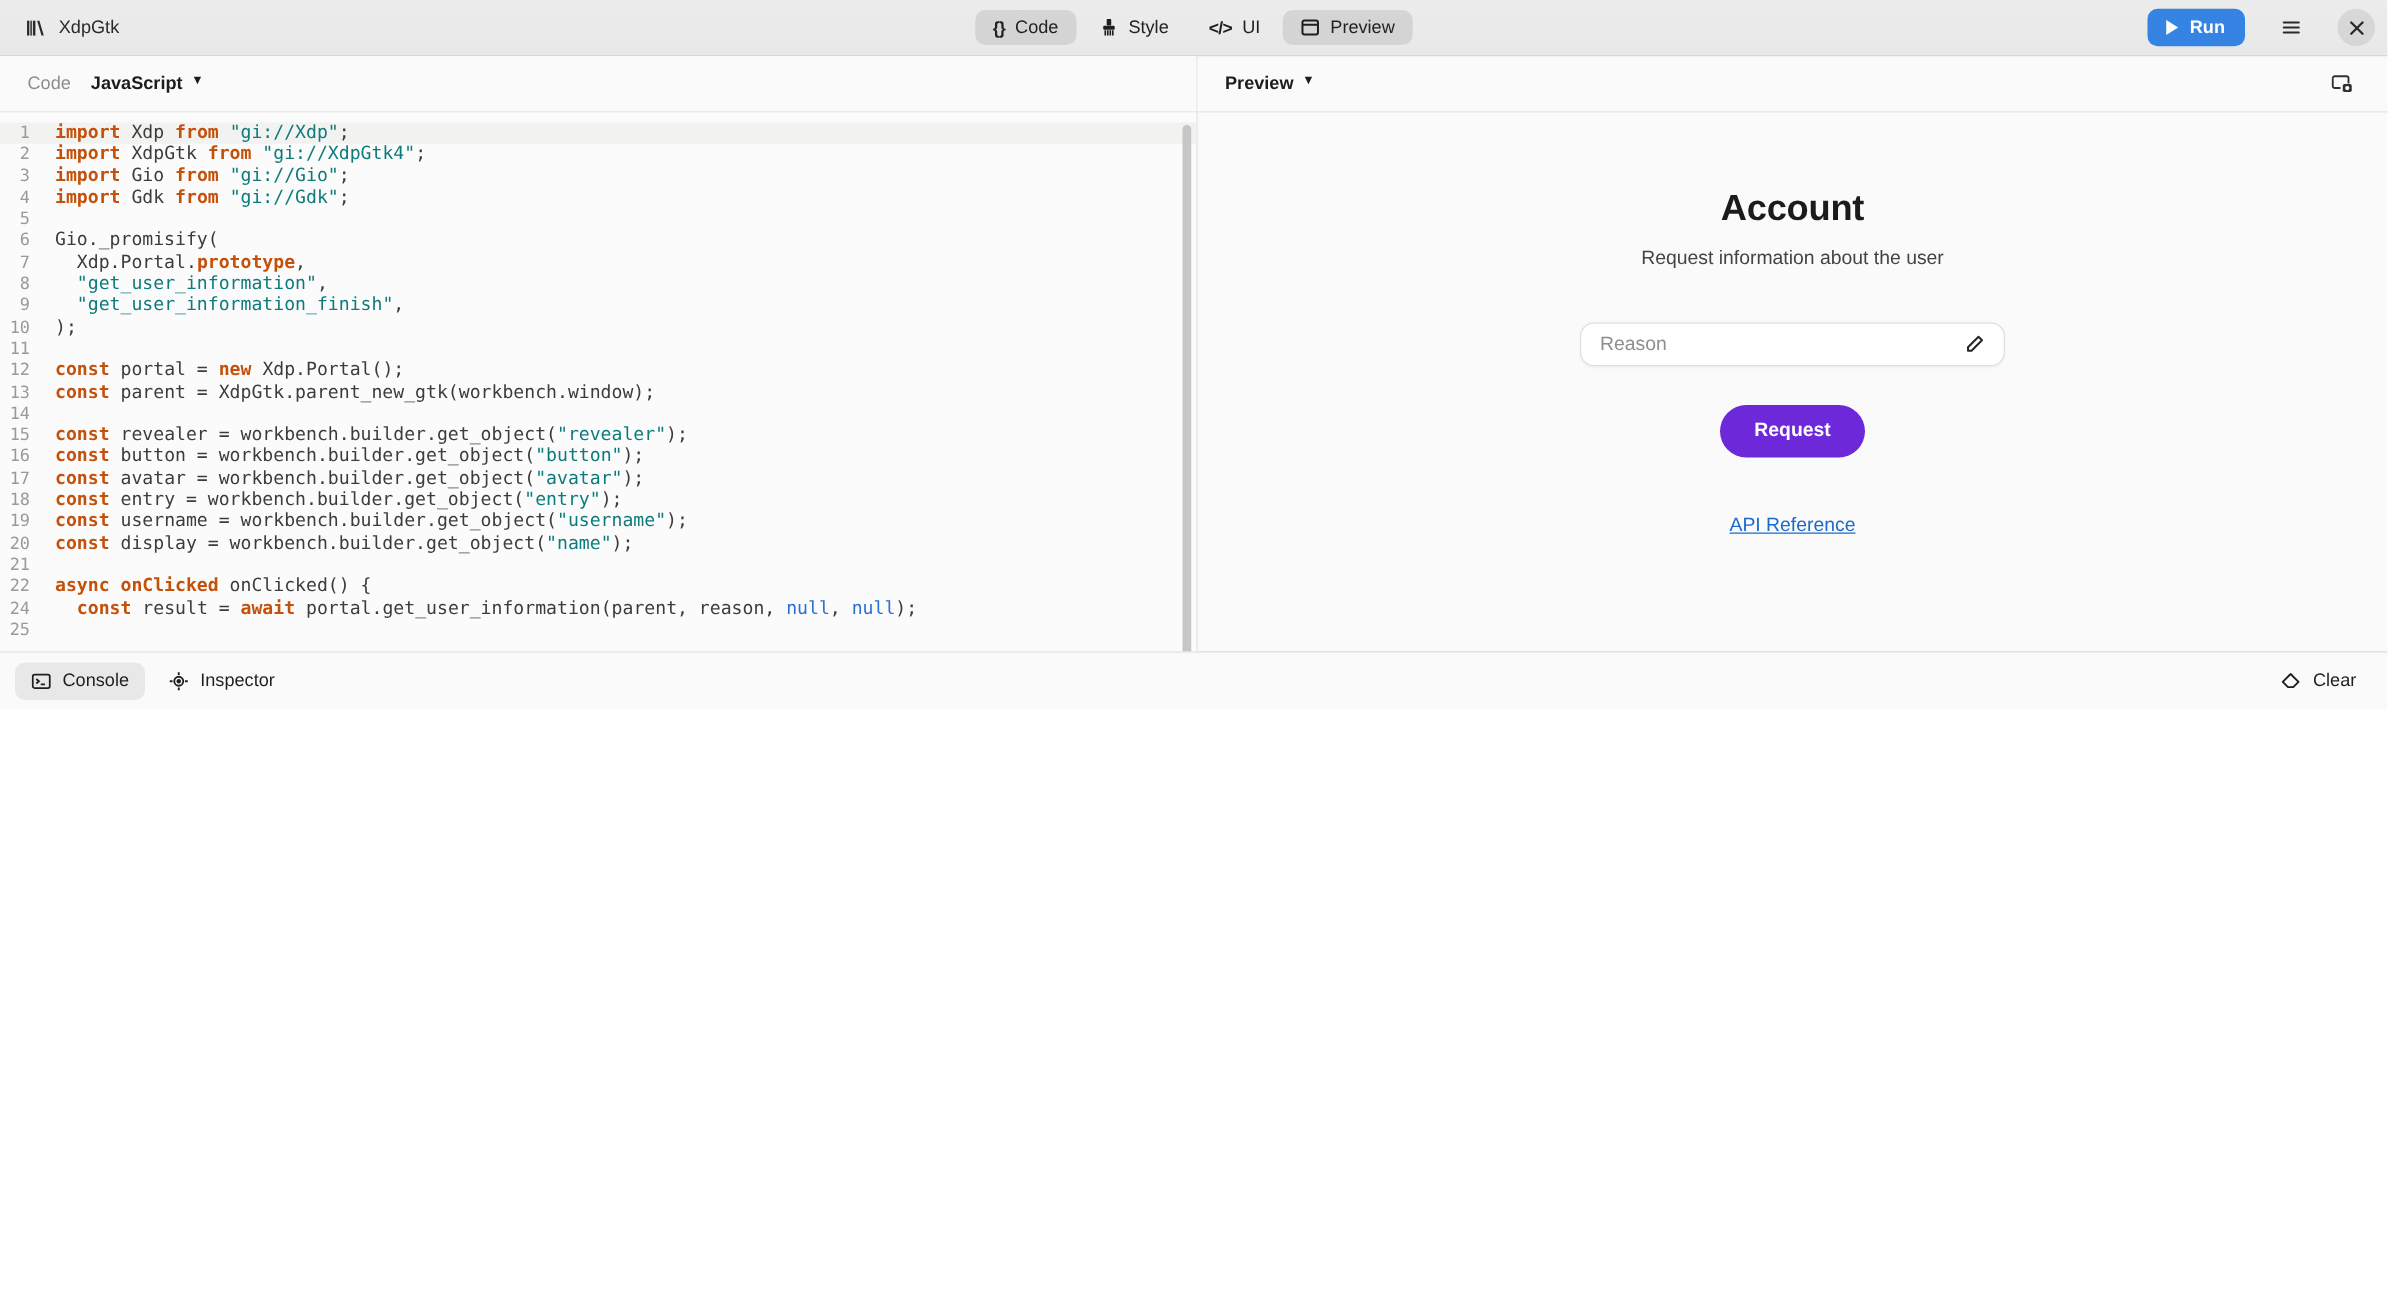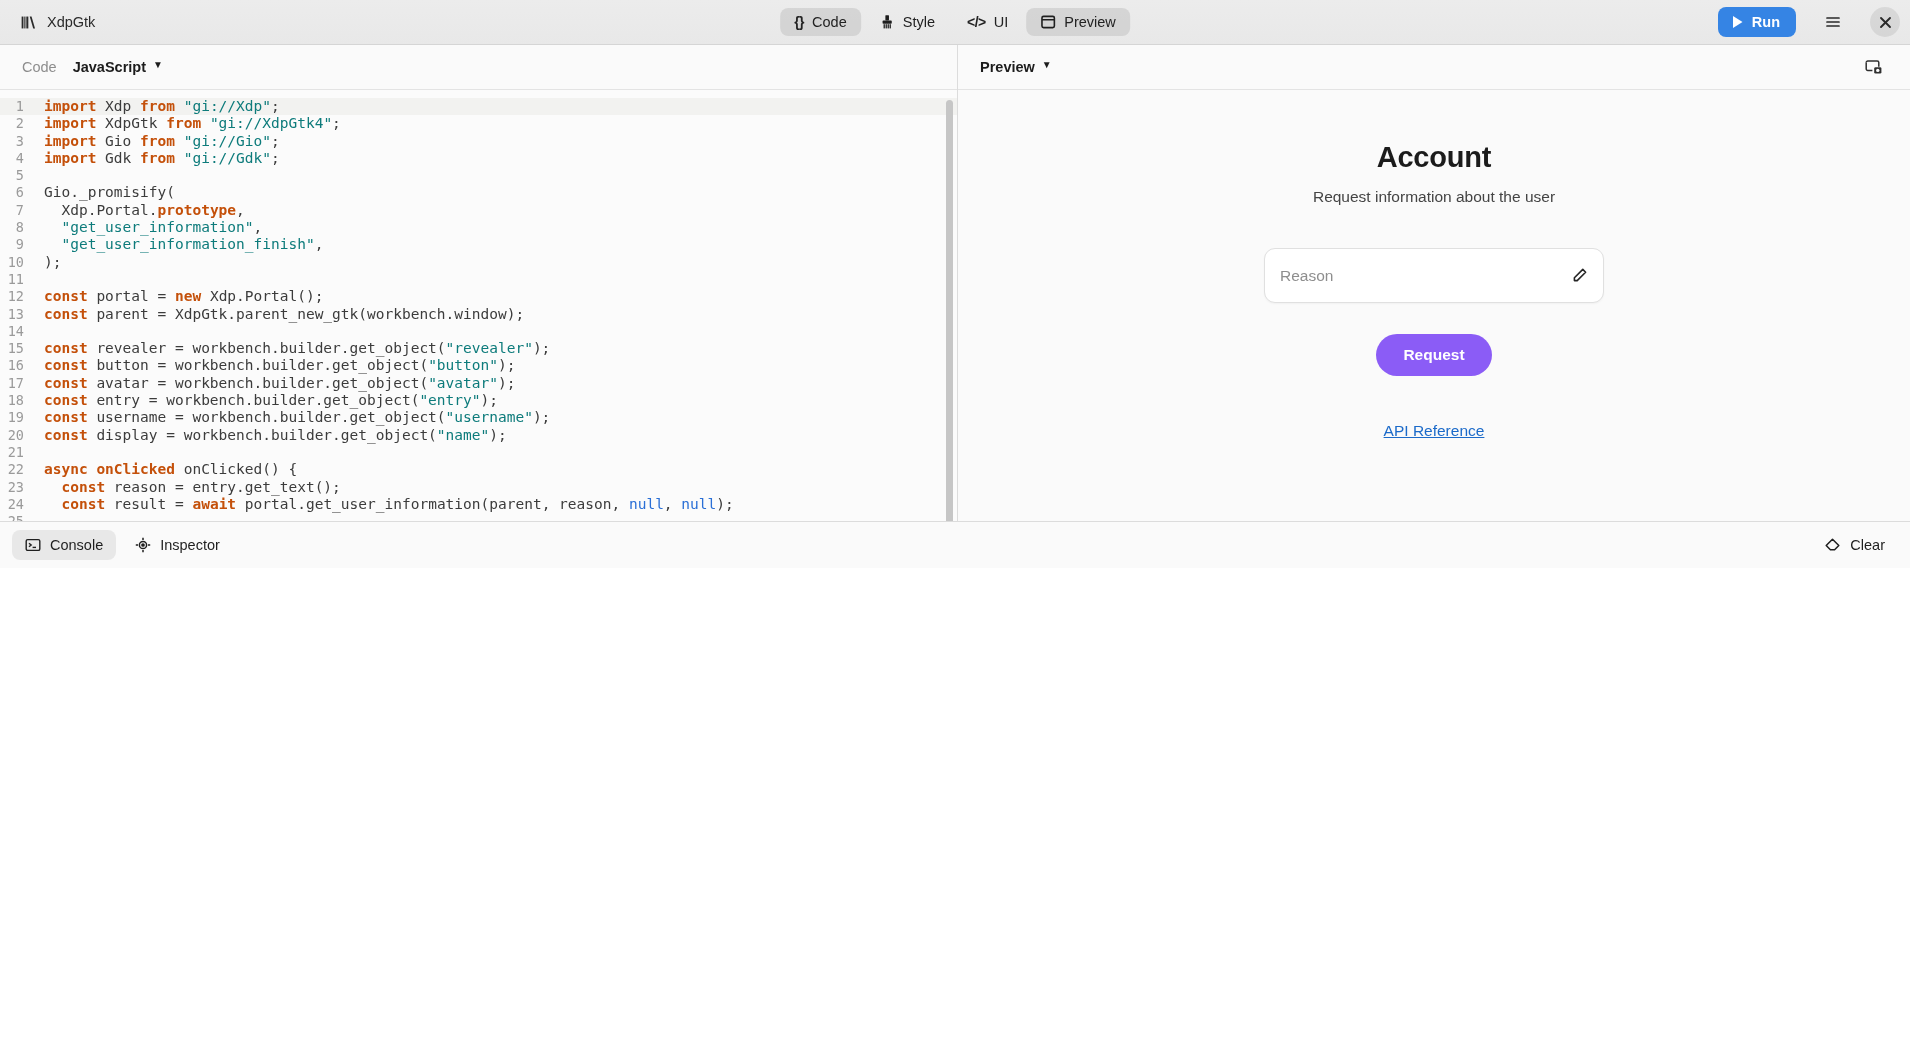--- a/index.html
+++ b/index.html
@@ -128,34 +128,34 @@
   }
   .pv-title {
     font-size: 29px; font-weight: 700; color: #1b1b1b;
     letter-spacing: -.2px;
   }
   .pv-sub {
     font-size: 15.5px; color: #444; margin-top: 14px;
   }
   .pv-entry {
     margin-top: 42px;
-    width: 340px; height: 55px;
+    width: 340px; height: 35px;
     background: #ffffff;
     border: 1px solid #e0e0e0;
     border-radius: 11px;
     display: flex; align-items: center;
     padding: 0 15px;
     box-shadow: 0 1px 2px rgba(0,0,0,.04);
   }
   .pv-entry .ph {
     flex: 1; color: #8e8e8e; font-size: 15.5px;
   }
   .pv-request {
     margin-top: 31px;
-    background: #8b5cf6; color: #fff;
+    background: #6d28d9; color: #fff;
     font-size: 15.5px; font-weight: 700;
     border-radius: 22px;
     padding: 12px 27px;
     cursor: pointer;
   }
   .pv-link {
     margin-top: 46px;
     color: #1b6ac9; font-size: 15.5px;
     text-decoration: underline; cursor: pointer;
   }
@@ -352,24 +352,20 @@
               <td class="ln">20</td>
               <td class="src"><span class="kw">const</span><span class="pln"> display = workbench.builder.get_object(</span><span class="str">"name"</span><span class="pln">);</span></td>
             </tr>
             <tr>
               <td class="ln">21</td>
               <td class="src">&nbsp;</td>
             </tr>
             <tr>
               <td class="ln">22</td>
               <td class="src"><span class="kw">async onClicked</span><span class="pln"> onClicked() {</span></td>
-            </tr>
-            <tr>
-              <td class="ln">23</td>
-              <td class="src"><span class="pln">  </span><span class="kw">const</span><span class="pln"> reason = entry.get_text();</span></td>
             </tr>
             <tr>
               <td class="ln">24</td>
               <td class="src"><span class="pln">  </span><span class="kw">const</span><span class="pln"> result = </span><span class="kw">await</span><span class="pln"> portal.get_user_information(parent, reason, </span><span class="lit">null</span><span class="pln">, </span><span class="lit">null</span><span class="pln">);</span></td>
             </tr>
             <tr>
               <td class="ln">25</td>
               <td class="src">&nbsp;</td>
             </tr>
           </tbody>

